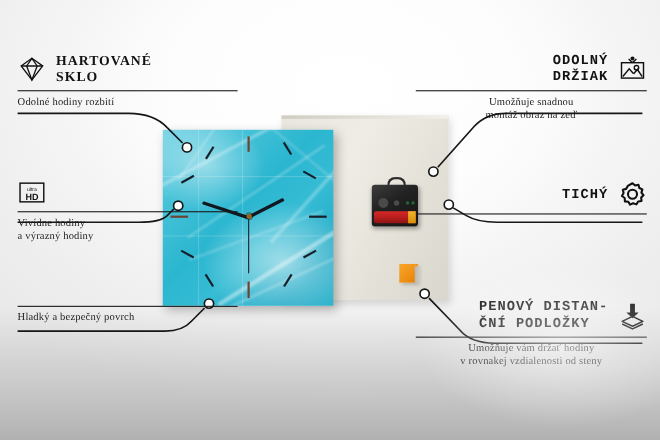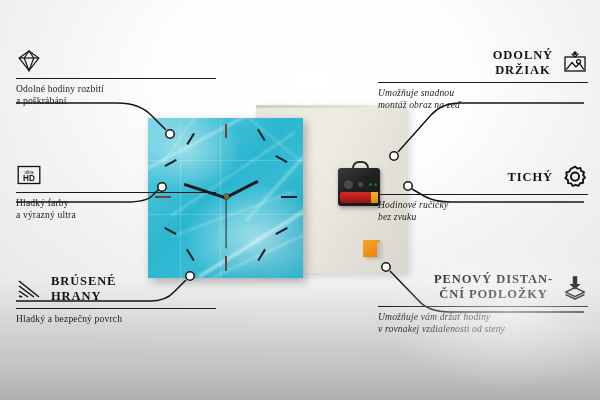--- a/index.html
+++ b/index.html
@@ -84,27 +84,27 @@
   .feature .head{display:flex;align-items:center;gap:9px;}
   .feature.left .head{justify-content:flex-start;}
   .feature.right .head{justify-content:flex-end;}
   .ficon{width:26px;height:26px;flex:0 0 26px;color:#111;}
   .ficon svg{display:block;width:26px;height:26px;}
   .ftitle{
     font-family:"Liberation Serif", serif;
     font-size:12.5px;font-weight:700;letter-spacing:.9px;color:#131313;
     line-height:15px;text-transform:uppercase;
   }
-  .feature.right .ftitle{text-align:center;}
+  .feature.right .ftitle{text-align:left;font-family:Liberation Mono, monospace;}
   .rule{height:1px;background:#1b1b1b;margin-top:4px;}
   .fdesc{
     font-family:"Liberation Serif", serif;
     font-size:9.6px;color:#1d1d1d;line-height:12.4px;margin-top:4px;letter-spacing:.15px;
   }
-  .feature.right .fdesc{text-align:left;font-style:italic;}
+  .feature.right .fdesc{text-align:center;}
 
   
   #f-glass{left:16px;top:48px;}
   #f-print{left:16px;top:162px;}
   #f-edges{left:16px;top:274px;}
   #f-holder{right:12px;top:48px;width:210px;}
   #f-mech{right:12px;top:164px;width:210px;}
   #f-foam{right:12px;top:272px;width:210px;}
 
   svg.connectors{position:absolute;left:0;top:0;width:600px;height:400px;pointer-events:none;}
@@ -195,64 +195,51 @@
       <span class="ficon">
         <svg viewBox="0 0 26 26">
             <g fill="none" stroke="currentColor" stroke-width="1.2">
           <path d="M3.2 10 L13 3 L22.8 10 L13 22.6 Z"></path>
           <path d="M3.2 10 H22.8"></path>
               <path d="M8.2 10 L13 22.6 L17.8 10"></path>
           <path d="M8.2 10 L13 3 L17.8 10"></path>
             </g>
           </svg>
       </span>
+      <div>
+        <div class="ftitle">HARTOVANÉ</div>
+        <div class="ftitle">SKLO</div>
+      </div>
     </div>
     <div class="rule"></div>
     <div class="fdesc">
       <div>Odolné hodiny rozbití</div>
-      <div>a poškrábání</div>
     </div>
   </div>
 
   <div class="feature left" id="f-print">
     <div class="head">
       <span class="ficon">
         <svg viewBox="0 0 26 26">
           <rect x="2.2" y="4.5" width="21.6" height="17" fill="none" stroke="currentColor" stroke-width="1.3"></rect>
           <text x="13" y="12" font-family="Liberation Sans, sans-serif" font-size="4.6" text-anchor="middle" fill="currentColor">ultra</text>
           <text x="13" y="19.4" font-family="Liberation Sans, sans-serif" font-size="8.2" font-weight="bold" text-anchor="middle" fill="currentColor">HD</text>
         </svg>
       </span>
       <div>
       </div>
     </div>
     <div class="rule"></div>
     <div class="fdesc">
-      <div>Hladký farby</div>
-      <div>a výrazný ultra</div>
+      <div>Vivídne hodiny</div>
+      <div>a výrazný hodiny</div>
     </div>
   </div>
 
   <div class="feature left" id="f-edges">
-    <div class="head">
-      <span class="ficon">
-        <svg viewBox="0 0 26 26">
-            <g stroke="currentColor" stroke-width="1.5" fill="none">
-          <path d="M3 5 L23 21"></path>
-              <path d="M3 10 L18 21"></path>
-              <path d="M3 15 L12 21"></path>
-              <path d="M3 20 L6 21"></path>
-        </g>
-          </svg>
-      </span>
-      <div>
-        <div class="ftitle">BRÚSENÉ</div>
-        <div class="ftitle">HRANY</div>
-      </div>
-    </div>
     <div class="rule"></div>
     <div class="fdesc">
       <div>Hladký a bezpečný povrch</div>
     </div>
   </div>
 
   <div class="feature right" id="f-holder">
     <div class="head">
       <div>
         <div class="ftitle">ODOLNÝ</div>
@@ -286,24 +273,20 @@
       <span class="ficon">
         <svg viewBox="0 0 26 26">
             <g fill="none" stroke="currentColor" stroke-width="1.9" stroke-linejoin="round">
           <path d="M13 2.6 L15.4 4.6 L18.4 3.9 L19.2 6.9 L22 8.2 L21.1 11.1 L23 13.5 L20.9 15.6 L21.2 18.7 L18.2 19.2 L16.5 21.8 L13.6 20.8 L10.8 22 L9.2 19.4 L6.1 19.1 L5.9 16 L3.4 14.2 L4.9 11.5 L4.2 8.5 L7.2 7.7 L8.7 5 Z"></path>
           <circle cx="13" cy="12.6" r="4.1"></circle>
         </g>
           </svg>
       </span>
     </div>
     <div class="rule"></div>
-    <div class="fdesc">
-      <div>Hodinové ručičky</div>
-      <div>bez zvuku</div>
-    </div>
   </div>
 
   <div class="feature right" id="f-foam">
     <div class="head">
       <div>
         <div class="ftitle">PENOVÝ DISTAN-</div>
         <div class="ftitle">ČNÍ PODLOŽKY</div>
       </div>
       <span class="ficon">
         <svg viewBox="0 0 26 26">

